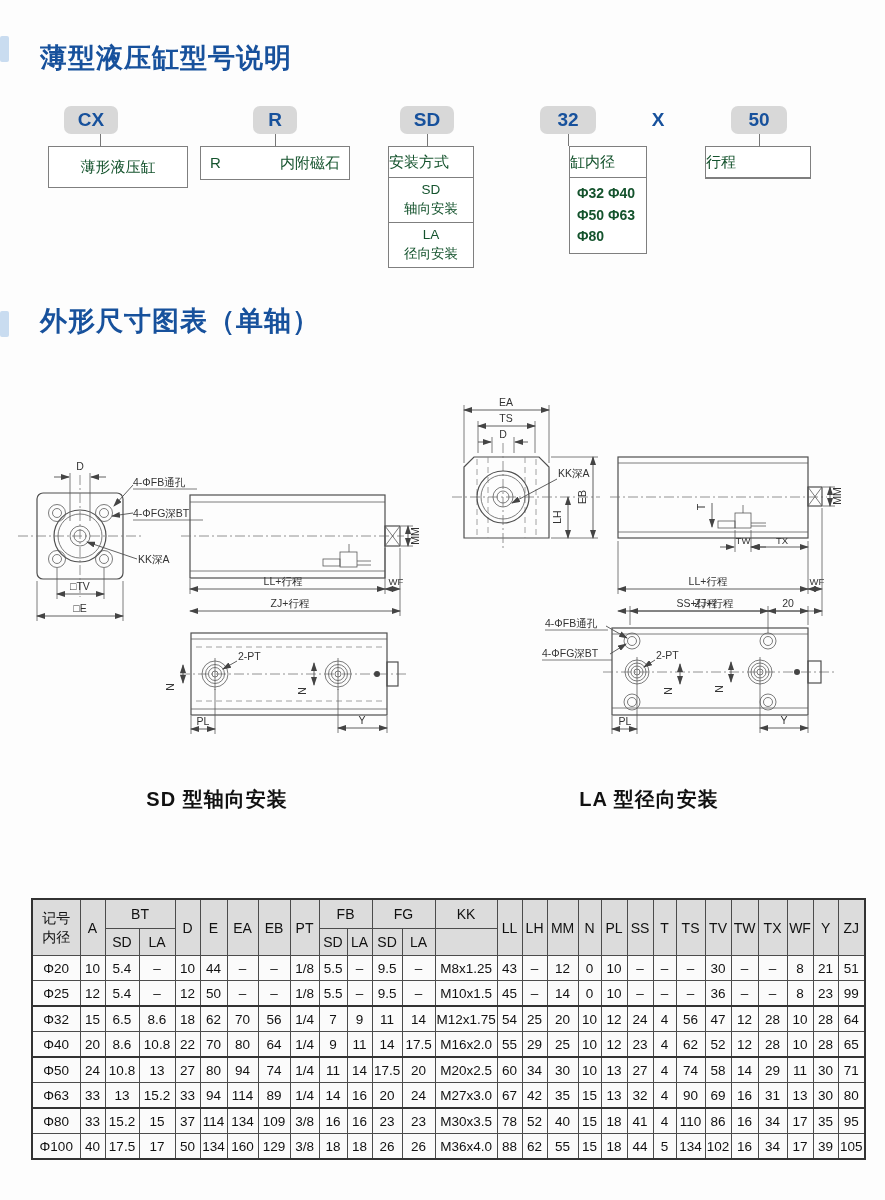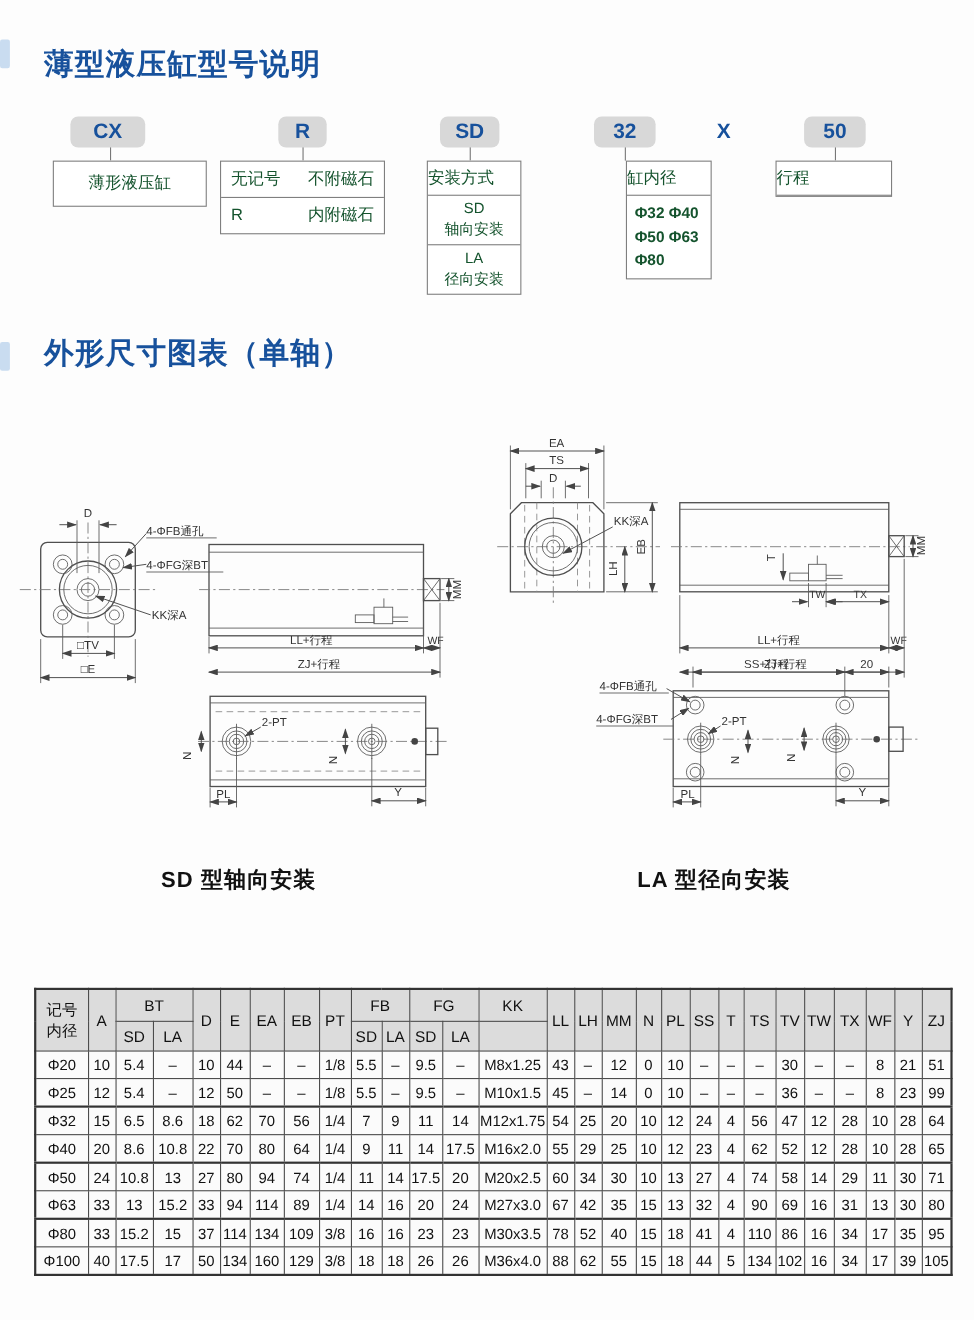--- a/index.html
+++ b/index.html
@@ -42,42 +42,38 @@
   thead tr.h2 th{height:26px;}
   th.two-line{white-space:pre-line;line-height:1.3;}
   tr.gs th,tr.gs td{border-top:2px solid #333;}
 </style>
 </head>
 <body>
 
 <div class="accent" style="top:36px;"></div>
 <div class="sec-title" style="top:40px;">薄型液压缸型号说明</div>
 
-<div class="badge" style="left:64px;width:68px;">CX</div>
+<div class="badge" style="left:64px;width:54px;">CX</div>
 <div class="badge" style="left:253px;width:44px;">R</div>
 <div class="badge" style="left:400px;width:54px;">SD</div>
 <div class="badge" style="left:540px;width:56px;">32</div>
 <div class="xsep" style="left:643px;width:30px;">X</div>
 <div class="badge" style="left:731px;width:56px;">50</div>
 
 <div class="conn" style="left:100px;"></div>
 <div class="conn" style="left:275px;"></div>
 <div class="conn" style="left:427px;"></div>
 <div class="conn" style="left:568px;"></div>
 <div class="conn" style="left:759px;"></div>
 
 <div class="mbox" style="left:48px;width:138px;height:40px;">
   <span class="center-line">薄形液压缸</span>
 </div>
 
 <div class="mbox" style="left:200px;width:148px;">
-  <div class="row-split">
-    <span>无记号</span>
-    <span>不附磁石</span>
-  </div>
   <div class="row-split">
     <span>R</span>
     <span>内附磁石</span>
   </div>
 </div>
 
 <div class="mbox" style="left:388px;width:84px;">
   <span class="btitle">安装方式</span>
   <span class="opt" style="white-space:pre-line;">SD
 轴向安装</span>

